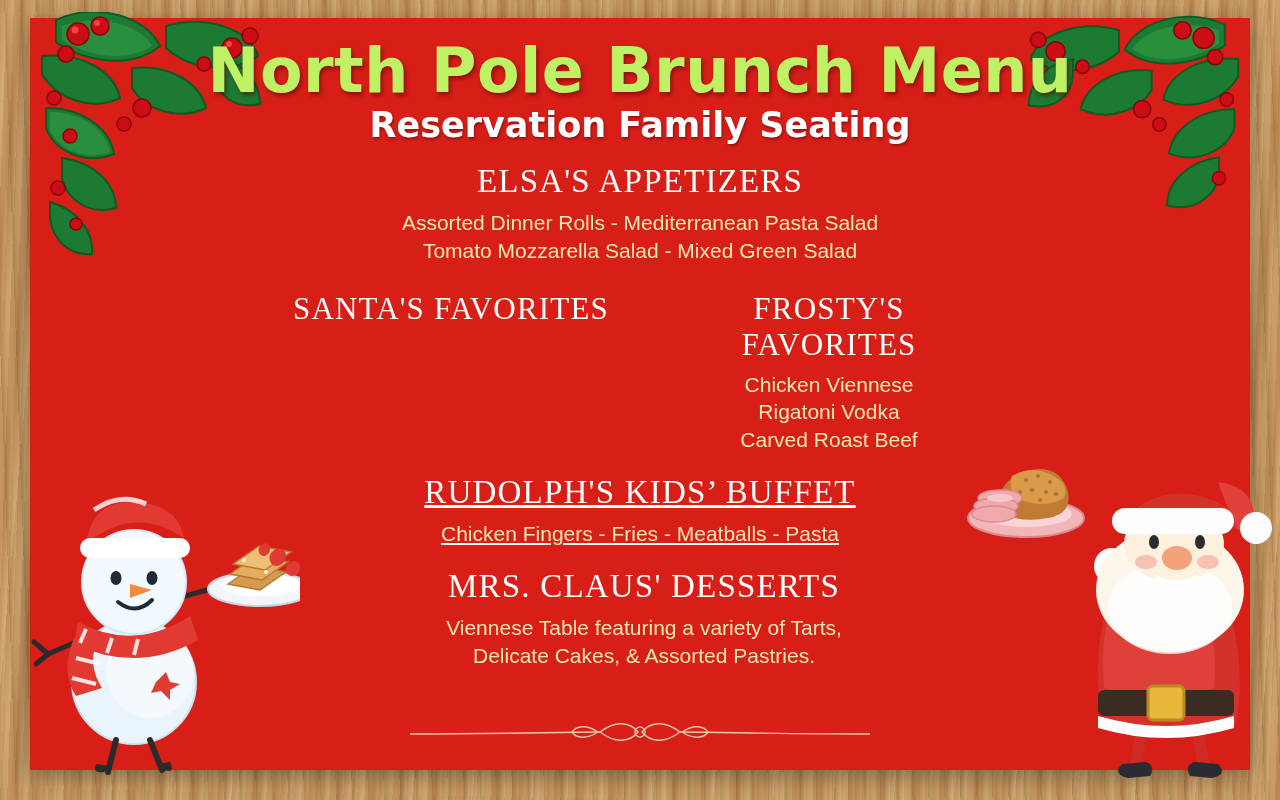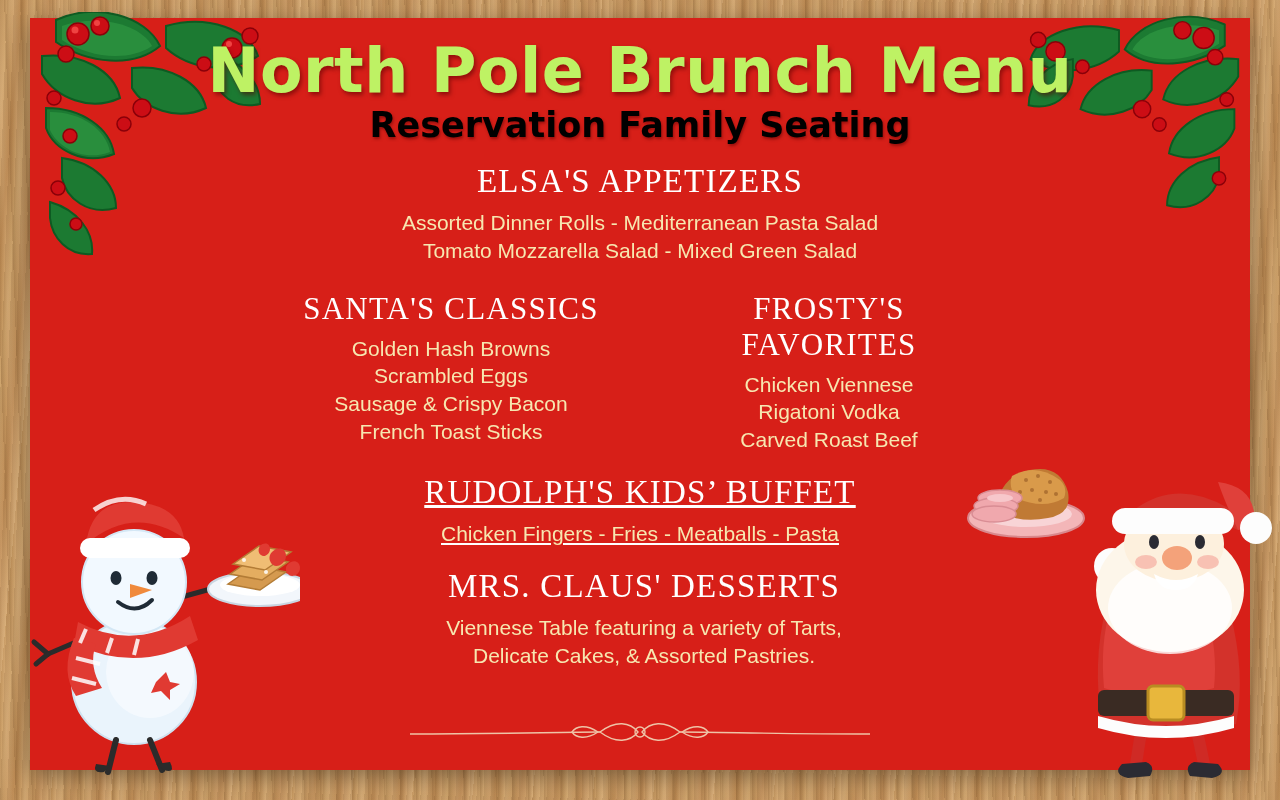--- a/index.html
+++ b/index.html
@@ -50,21 +50,21 @@
     font-size: 62px;
     line-height: 1.05;
     letter-spacing: 0.5px;
     color: #bef264;
     text-shadow: 2px 3px 4px rgba(90,0,0,0.55);
   }
   #subtitle {
     font-family: "DejaVu Sans", sans-serif;
     font-weight: bold;
     font-size: 35px;
-    color: #000000;
+    color: #ffffff;
     margin-top: 2px;
     text-shadow: 1px 2px 3px rgba(90,0,0,0.5);
   }
   .section { margin-top: 18px; }
   .section-head {
     font-family: "Liberation Serif", serif;
     font-size: 33px;
     letter-spacing: 1.2px;
     color: #ffffff;
     font-weight: normal;
@@ -187,27 +187,21 @@
       <div class="section">
         <div class="section-head">ELSA'S APPETIZERS</div>
         <div class="section-items">
           <div>Assorted Dinner Rolls -  Mediterranean Pasta Salad</div>
           <div>Tomato Mozzarella Salad - Mixed Green Salad</div>
         </div>
       </div>
 
       <div id="two-col">
         <div class="col">
-          <div class="section-head">SANTA'S  CLASSICS</div>
-          <div class="section-items">
-            <div>Golden Hash Browns</div>
-            <div>Scrambled Eggs</div>
-            <div>Sausage &amp; Crispy Bacon</div>
-            <div>French Toast Sticks</div>
-          </div>
+          <div class="section-head">SANTA'S  FAVORITES</div>
         </div>
         <div class="col">
           <div class="section-head">FROSTY'S FAVORITES</div>
           <div class="section-items">
             <div>Chicken Viennese</div>
             <div>Rigatoni Vodka</div>
             <div>Carved Roast Beef</div>
           </div>
         </div>
       </div>

